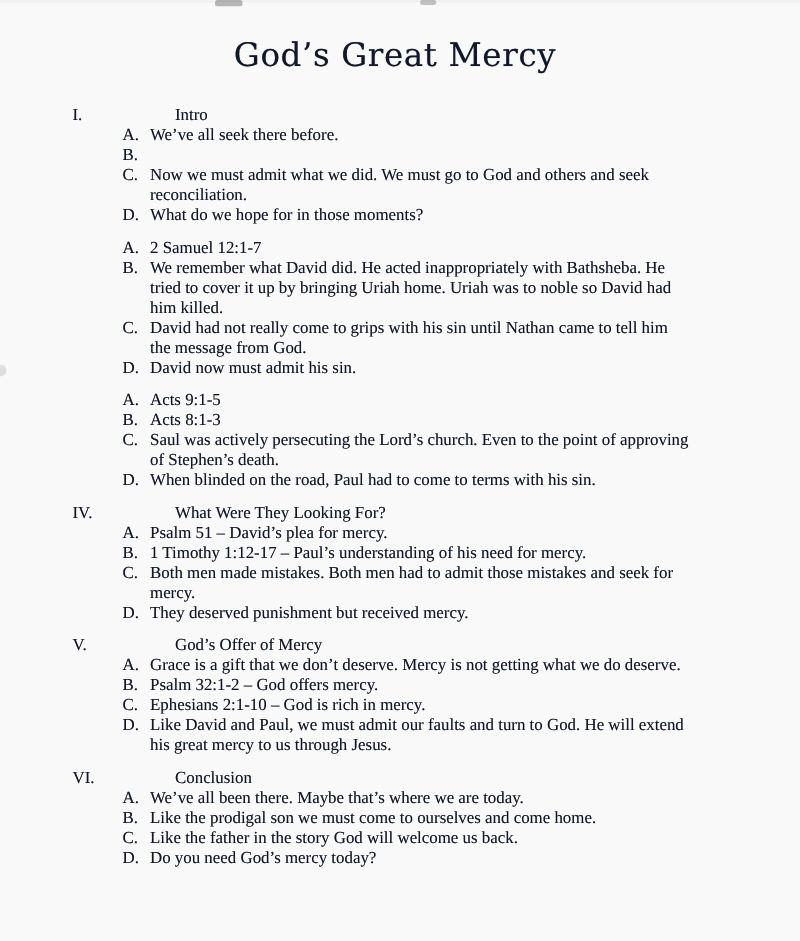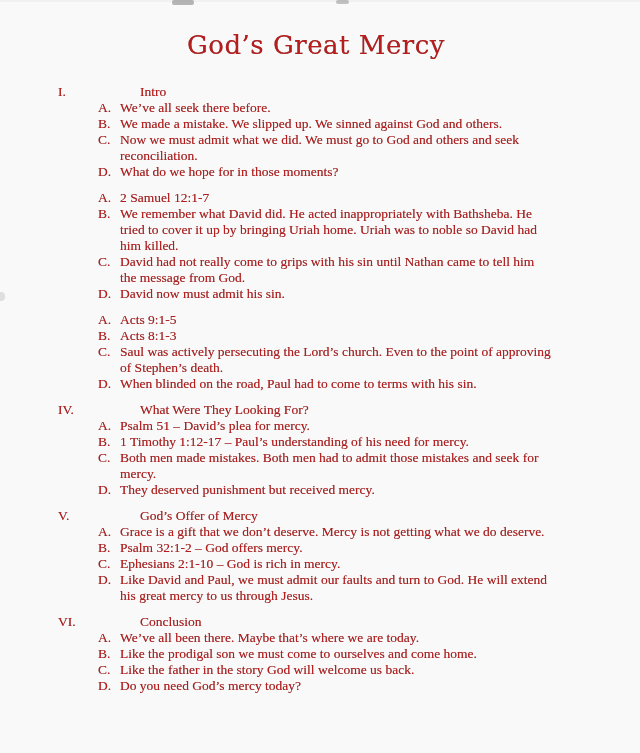--- a/index.html
+++ b/index.html
@@ -2,21 +2,21 @@
 <html><head>
 <meta charset="utf-8">
 <style>
   html, body { margin: 0; padding: 0; background: #ffffff; }
   .page {
     position: relative;
     width: 640px;
     height: 753px;
     margin: 0;
     background: #f9f9f9;
-    color: #b91c1c;
+    color: #0f172a;
     font-family: "Liberation Serif", serif;
     overflow: hidden;
     box-sizing: border-box;
     padding: 30px 38px 0 58px;
   }
   .title {
     font-family: "DejaVu Serif", serif;
     font-weight: 500;
     font-size: 26px;
     line-height: 31px;
@@ -58,21 +58,20 @@
         <span class="numeral">I.</span>
         <span class="heading">Intro</span>
       </div>
       <div class="items">
         <div class="item">
           <span class="letter">A.</span>
           <span class="item-text">We’ve all seek there before.</span>
         </div>
         <div class="item">
           <span class="letter">B.</span>
-          <span class="item-text">We made a mistake. We slipped up. We sinned against God and others.</span>
         </div>
         <div class="item">
           <span class="letter">C.</span>
           <span class="item-text">Now we must admit what we did. We must go to God and others and seek
 reconciliation.</span>
         </div>
         <div class="item">
           <span class="letter">D.</span>
           <span class="item-text">What do we hope for in those moments?</span>
         </div>

